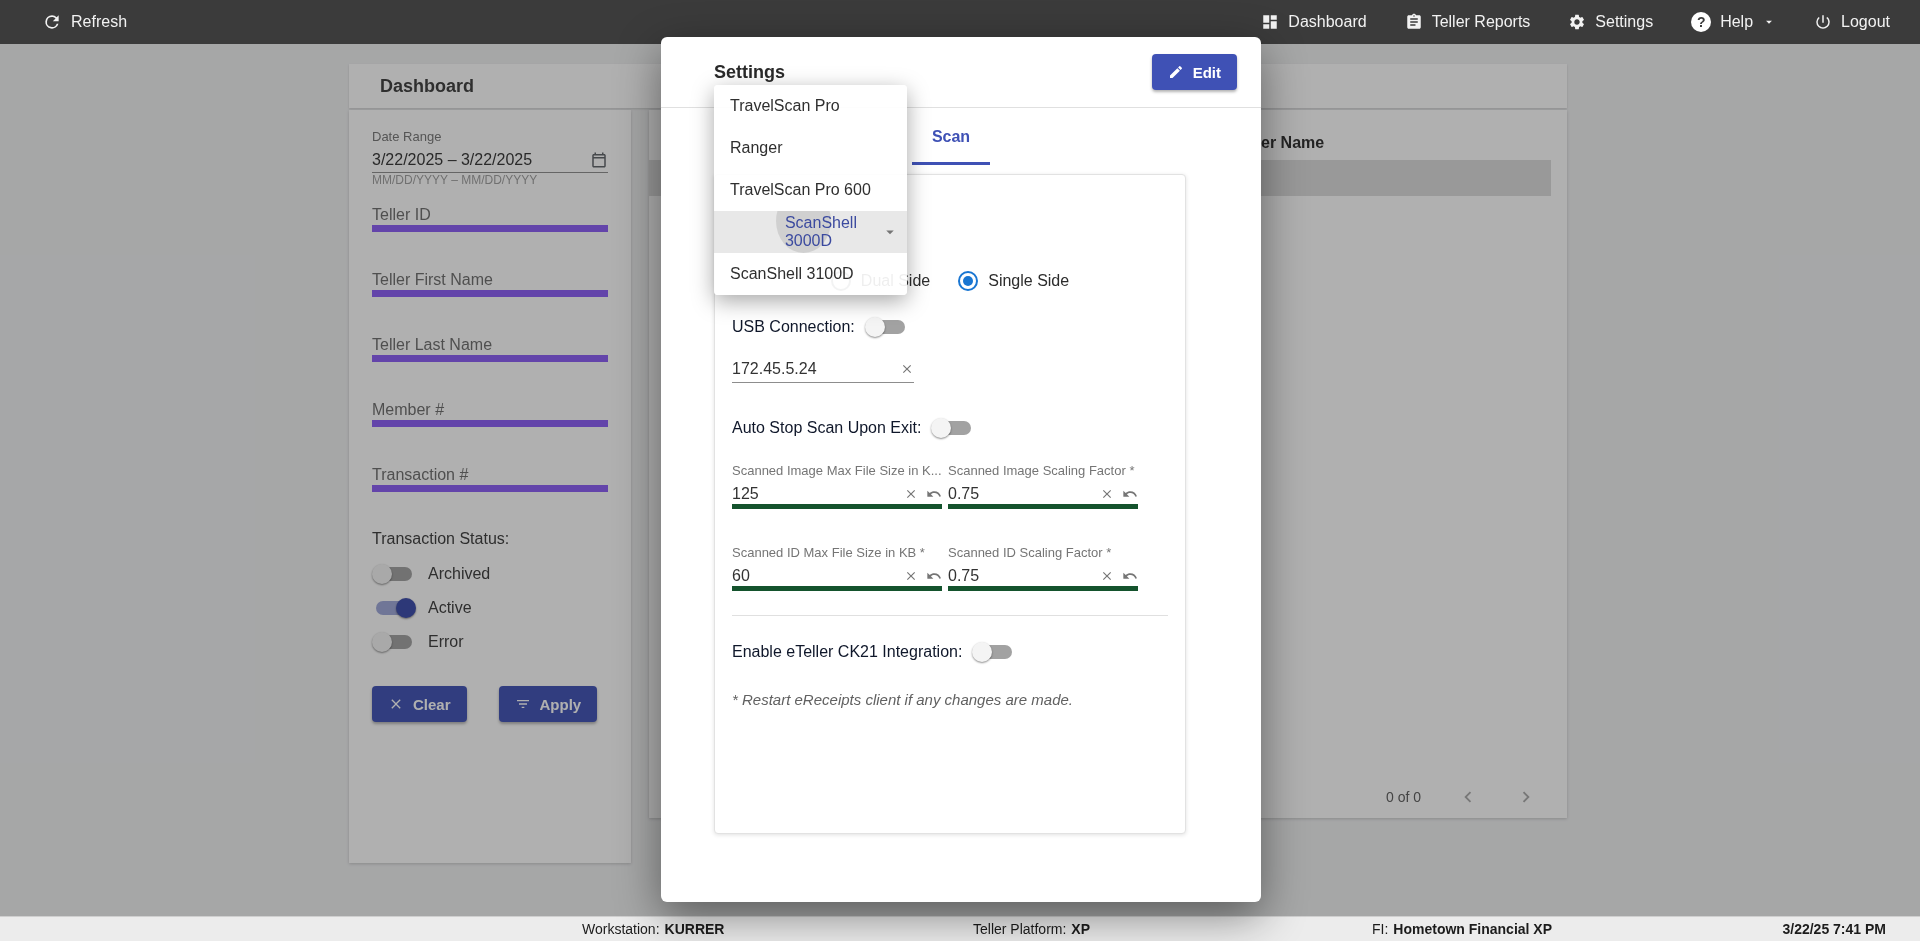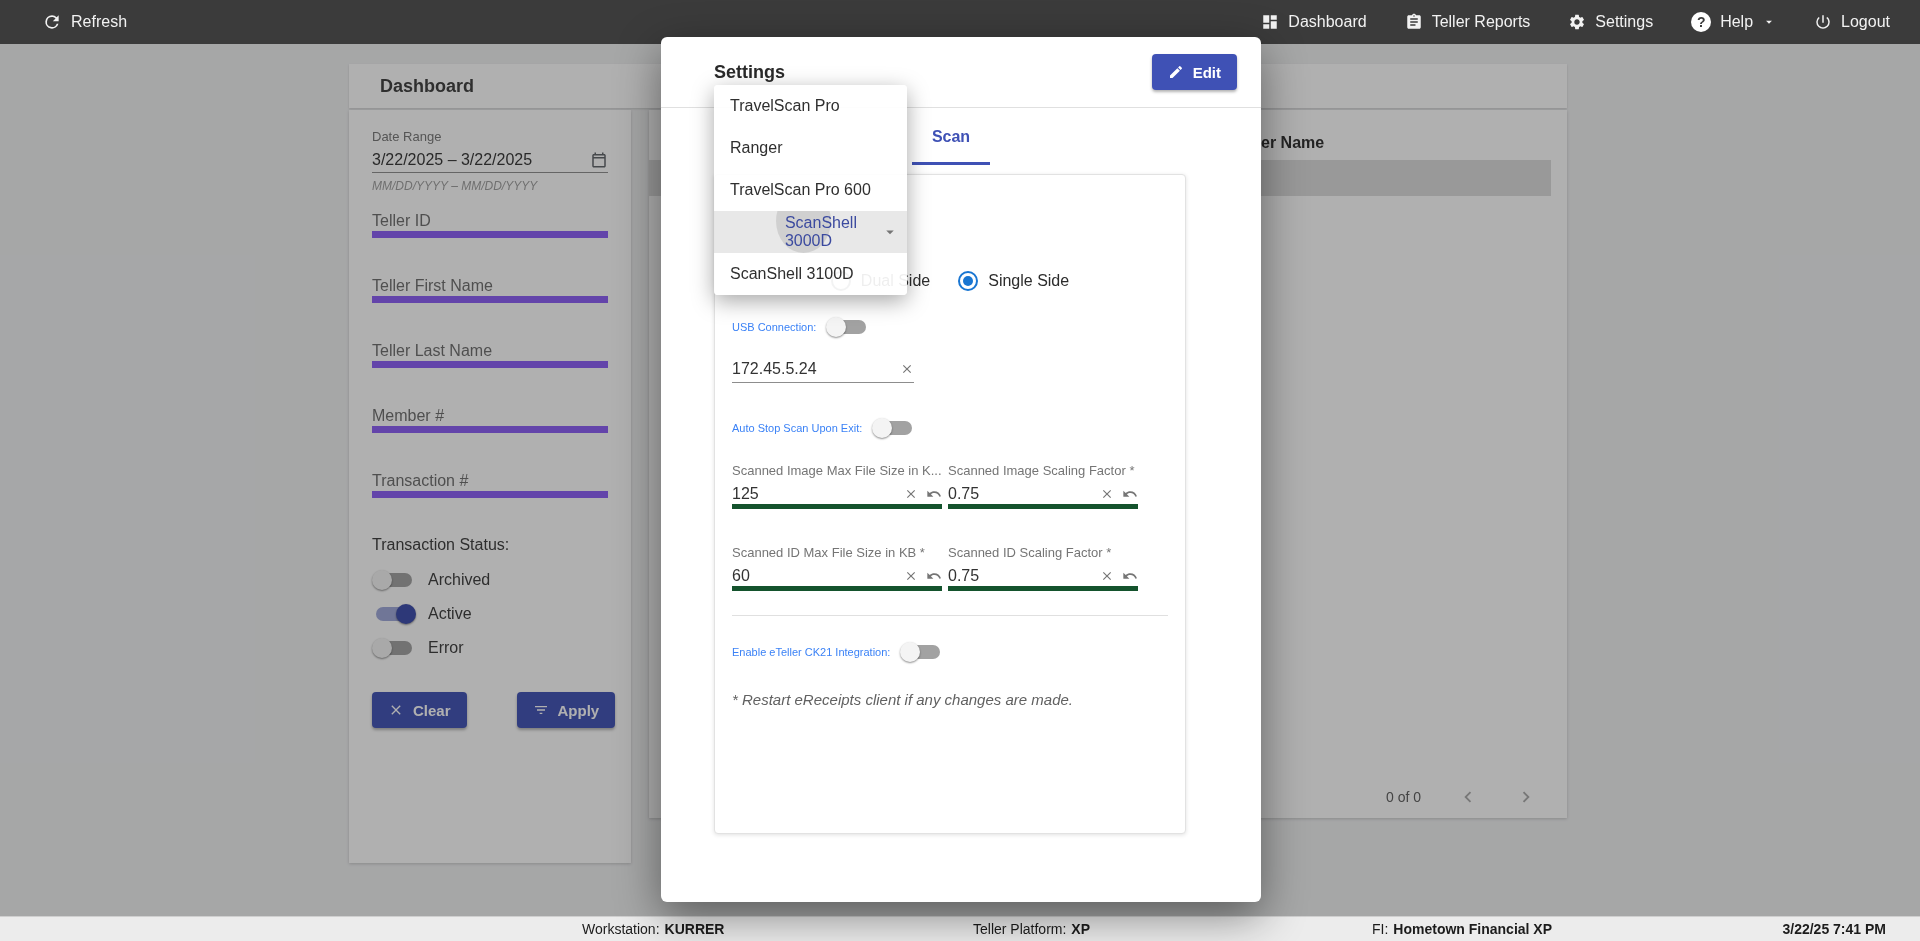--- a/index.html
+++ b/index.html
@@ -26,34 +26,34 @@
   .page-body { display:flex; gap:18px; margin-top:2px; align-items:flex-start; }
 
   
   .filter-panel { width:282px; height:753px; background:#fff; box-shadow:0 1px 3px rgba(0,0,0,.18);
                   padding:19px 23px 0 23px; flex:none; }
   .f-label { font-size:13px; color:#757575; height:16px; }
   .date-field { margin-top:2px; height:26px; border-bottom:1px solid #8d8d8d; display:flex; align-items:center; }
   .f-input { border:none; outline:none; background:transparent; font-size:16px; color:#333; width:100%; height:24px; }
   .f-input::placeholder { color:#6d6d6d; opacity:1; }
   .ic-cal { width:18px; height:18px; fill:#5f6368; flex:none; cursor:pointer; }
-  .f-hint { margin-top:6px; font-size:12px; color:#9e9e9e; height:14px;font-style:italic; }
+  .f-hint { font-size:12px; color:#9e9e9e; height:14px; }
   .f-row { height:27px; border-bottom:7px solid #8b5cf6; margin-top:38px; display:flex; align-items:center; }
   .f-row.first { margin-top:18px; }
   .f-status-label { margin-top:38px; font-size:16px; color:#3a3a3a; height:16px; }
   .toggle-row { display:flex; align-items:center; gap:12px; height:24px; margin-top:10px; cursor:pointer; }
   .toggle-row.first { margin-top:16px; }
   .t-label { font-size:16px; color:#3a3a3a; }
   .switch { position:relative; width:44px; height:24px; flex:none; cursor:pointer; }
   .switch .track { position:absolute; left:4px; right:4px; top:5px; height:14px; border-radius:7px; background:#a2a2a2; }
   .switch .thumb { position:absolute; top:2px; left:0; width:20px; height:20px; border-radius:50%; background:#f4f4f4;
                    box-shadow:0 1px 2px rgba(0,0,0,.45); }
   .switch.on .track { background:#9fa8da; }
   .switch.on .thumb { left:24px; background:#3949ab; }
-  .f-buttons { margin-top:32px; display:flex; gap:50px; }
+  .f-buttons { margin-top:32px; display:flex; gap:32px; }
   .btn { height:36px; background:#3f51b5; color:#fff; border:none; border-radius:4px; font-size:15px; font-weight:bold;
          display:flex; align-items:center; gap:9px; padding:0 16px; cursor:pointer; box-shadow:0 2px 3px rgba(0,0,0,.3); }
   .btn .ic { width:16px; height:16px; fill:#fff; }
 
   
   .table-card { position:relative; width:918px; height:708px; background:#fff; box-shadow:0 1px 3px rgba(0,0,0,.18); }
   .col-header { position:absolute; left:612px; top:24px; font-size:16px; font-weight:bold; color:#2b2b2b; }
   .table-filter-row { position:absolute; left:0; top:50px; right:16px; height:36px; background:#dcdcdc; }
   .pagination { position:absolute; right:30px; bottom:10px; display:flex; align-items:center; gap:36px; }
   .pg-label { font-size:14px; color:#5c5c5c; }
@@ -74,21 +74,21 @@
   .tab-scan::after { content:""; position:absolute; left:0; right:0; bottom:0; height:3px; background:#3f51b5; }
   .scan-card { position:absolute; left:53px; top:137px; width:472px; height:660px; background:#fff;
                border:1px solid #e2e2e2; border-radius:4px; box-shadow:0 1px 4px rgba(0,0,0,.12); }
 
   .radio-row { position:absolute; top:96px; left:0; right:0; display:flex; justify-content:center; gap:28px; }
   .radio-item { display:flex; align-items:center; gap:10px; font-size:16px; color:#2c2c2c; cursor:pointer; }
   .radio { width:20px; height:20px; border:2px solid #61666b; border-radius:50%; position:relative; flex:none; }
   .radio.checked { border-color:#1976d2; }
   .radio.checked::after { content:""; position:absolute; inset:3px; border-radius:50%; background:#1976d2; }
 
-  .row-label { font-size:11px; color:#3b82f6; }
+  .row-label { font-size:16px; color:#0f172a; }
   .usb-row { position:absolute; top:140px; left:17px; display:flex; align-items:center; gap:10px; }
   .ip-field { position:absolute; top:180px; left:17px; width:182px; height:28px; border-bottom:1px solid #8d8d8d;
               display:flex; align-items:center; }
   .autostop-row { position:absolute; top:241px; left:17px; display:flex; align-items:center; gap:10px; }
 
   .grid-row { position:absolute; left:17px; display:flex; gap:6px;justify-content:center; }
   .grid-row.r1 { top:288px; } .grid-row.r2 { top:370px; }
   .num-field.w1 { width:210px; } .num-field.w2 { width:190px; }
   .nf-label { font-size:13px; color:#757575; height:16px; white-space:nowrap; overflow:hidden; }
   .nf-row { height:26px; border-bottom:5px solid #14532d; display:flex; align-items:center; margin-top:4px; }

